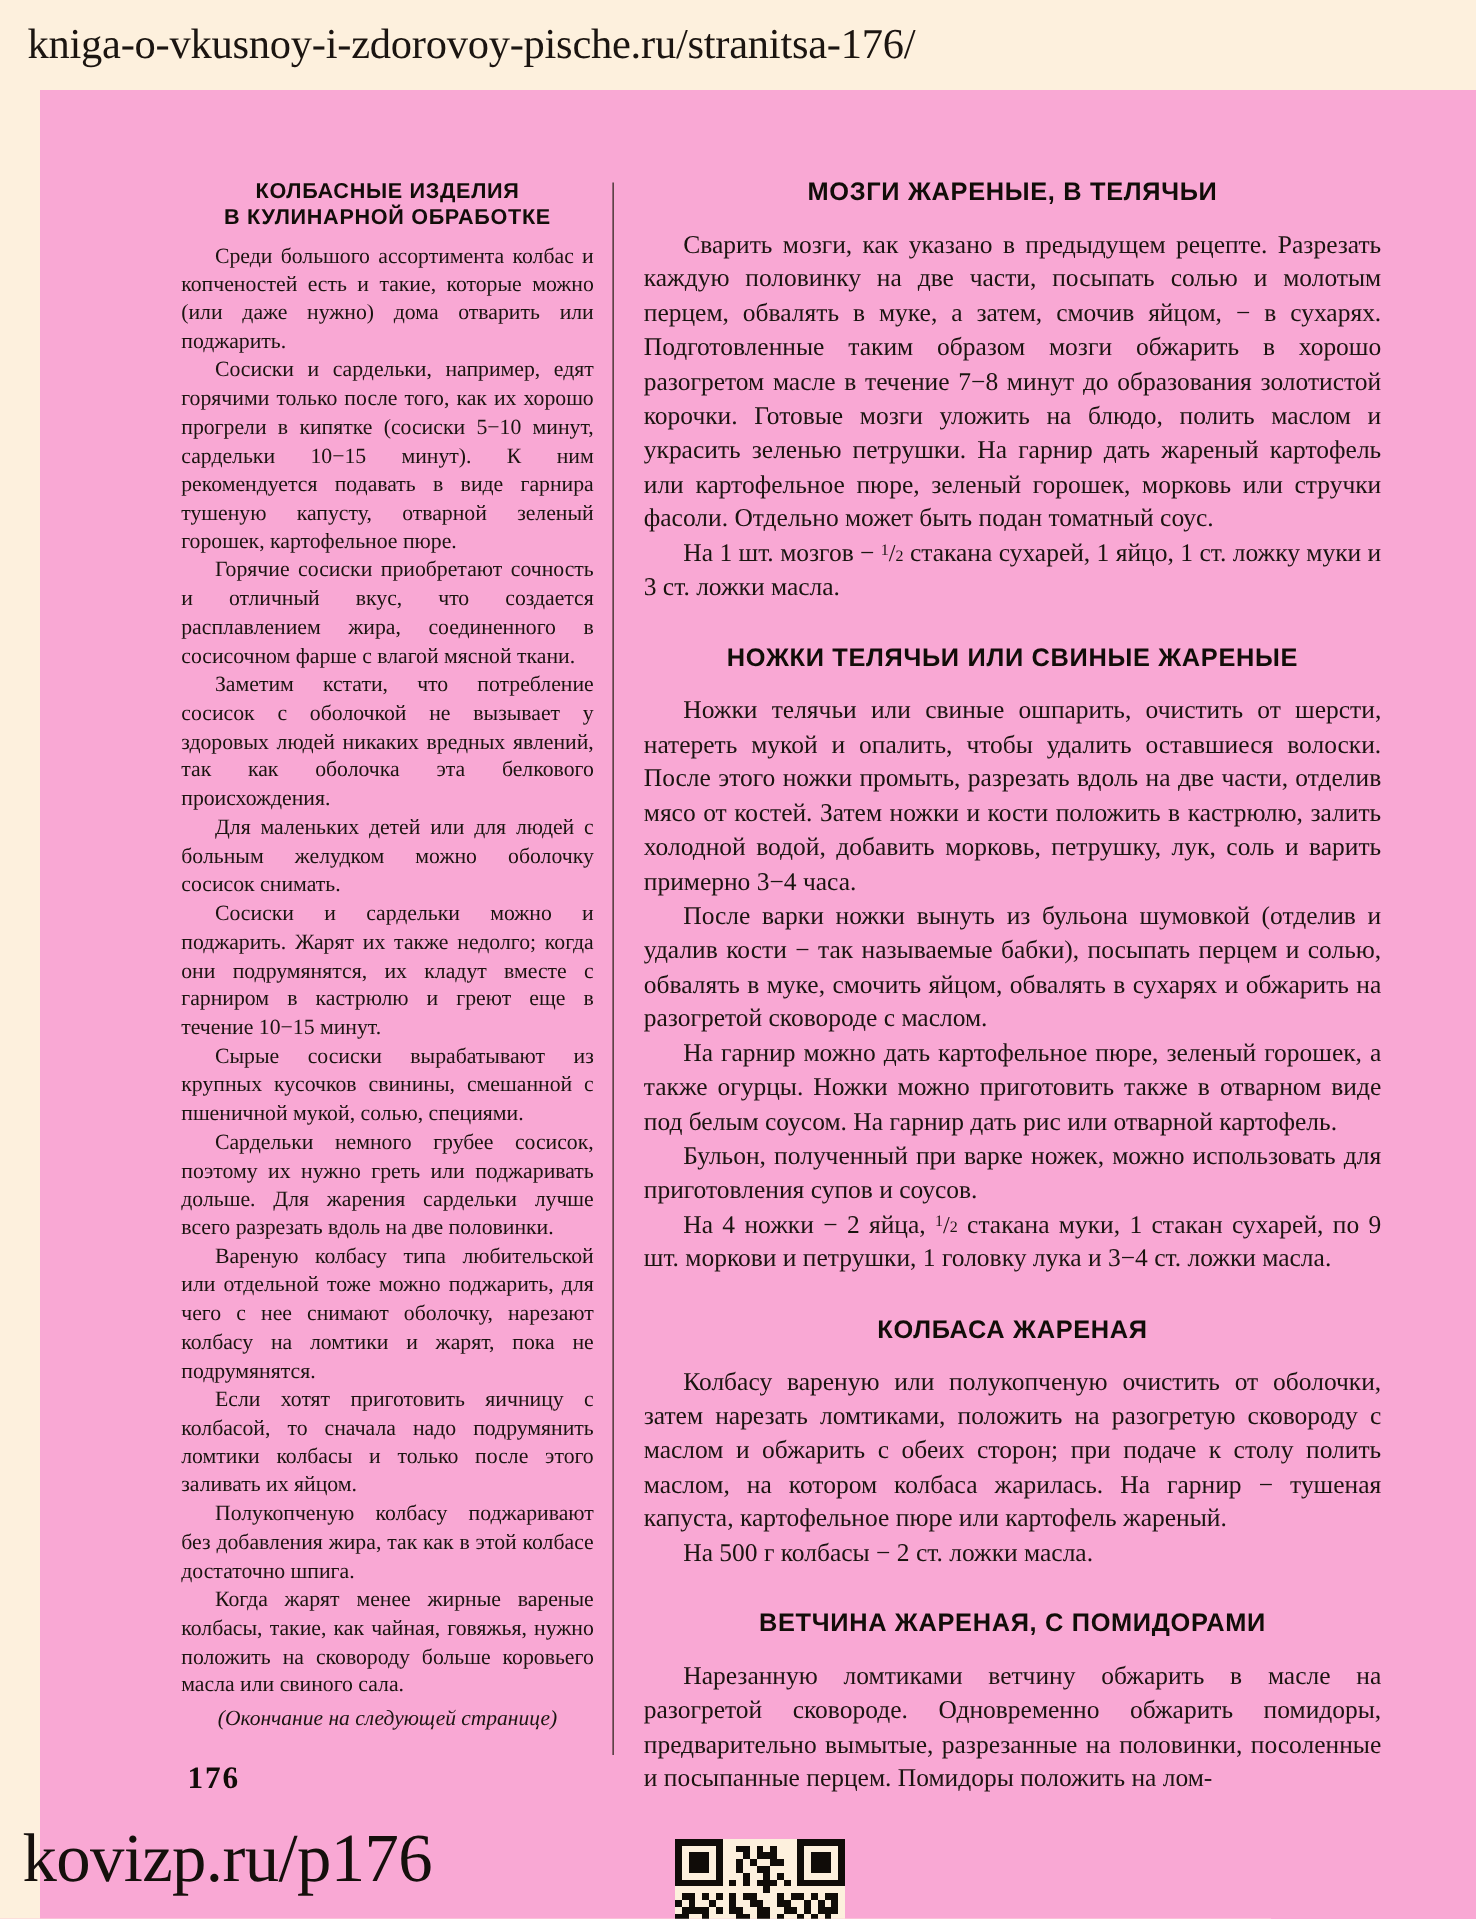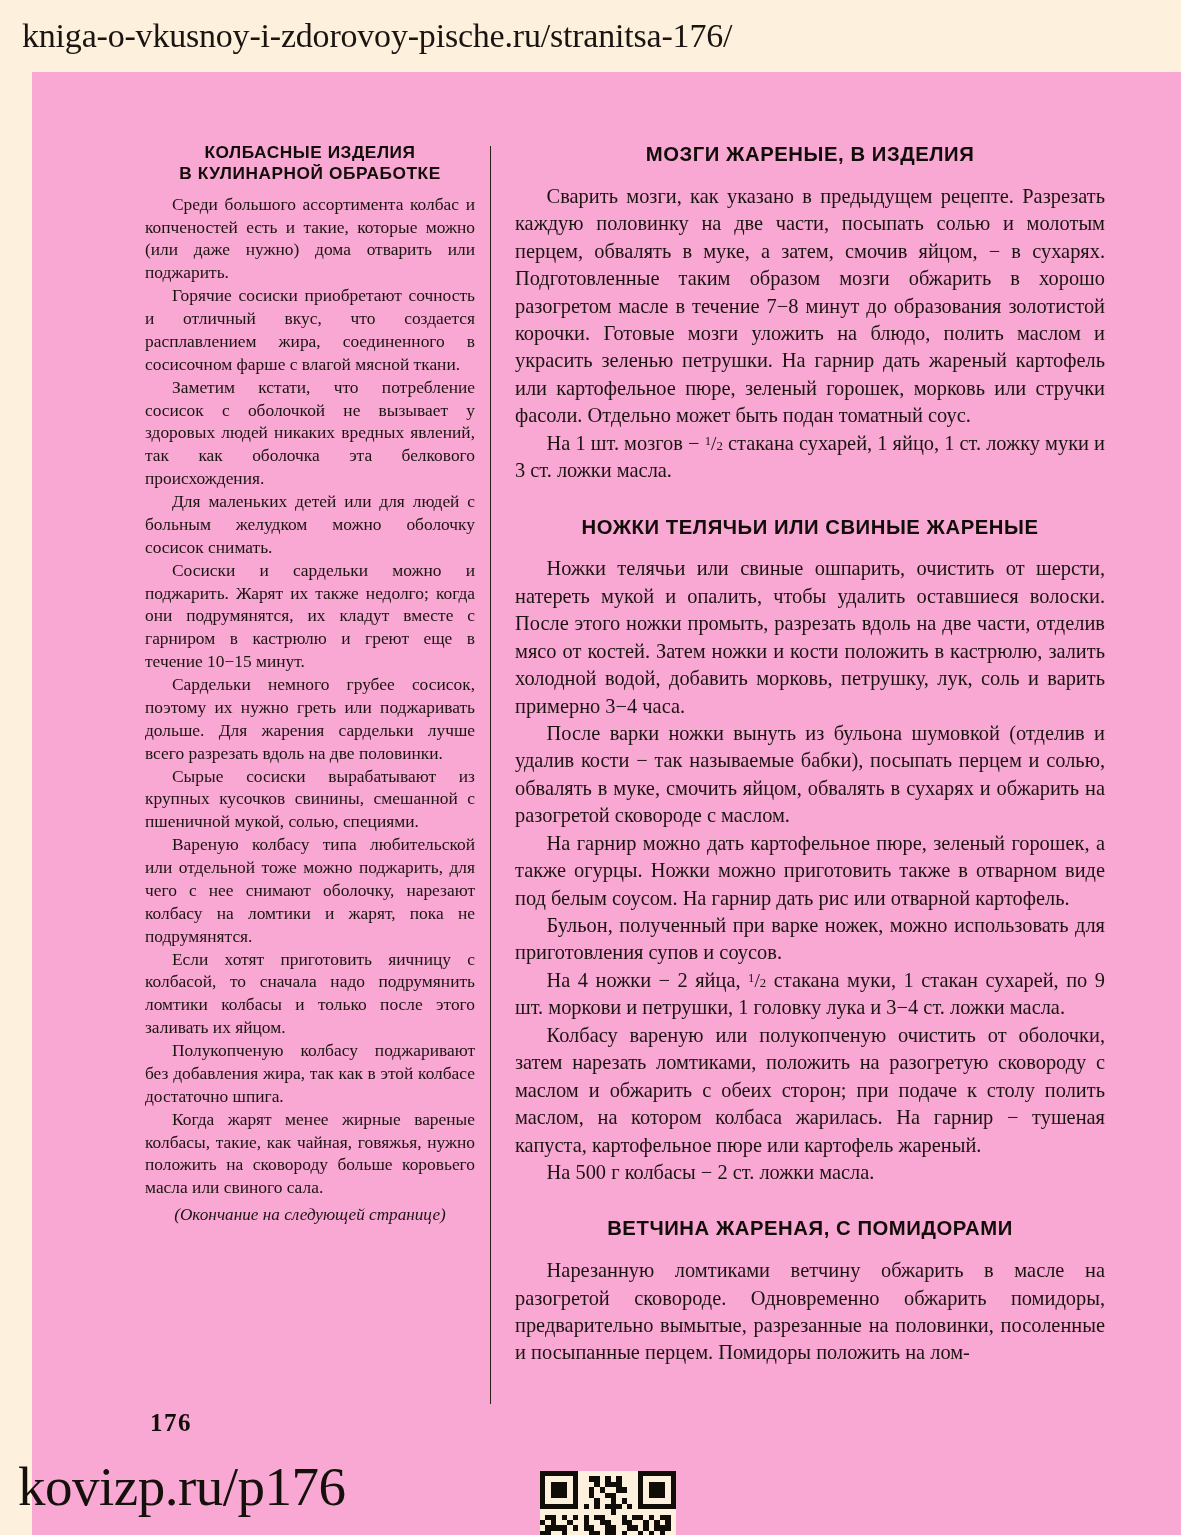--- a/index.html
+++ b/index.html
@@ -174,47 +174,49 @@
 
     <div id="column-divider"></div>
 
     <div class="column" id="left-column">
       <h2 class="section-heading">
         <span>КОЛБАСНЫЕ ИЗДЕЛИЯ</span><br>
         <span>В КУЛИНАРНОЙ ОБРАБОТКЕ</span>
       </h2>
 
       <p class="body-par">Среди большого ассортимента колбас и копченостей есть и такие, которые можно (или даже нужно) дома отварить или поджарить.</p>
+      <p class="body-par">Сосиски и сардельки, например, едят горячими только после того, как их хорошо прогрели в кипятке (сосиски 5−10 минут, сардельки 10−15 минут). К ним рекомендуется подавать в виде гарнира тушеную капусту, отварной зеленый горошек, картофельное пюре.</p>
       <p class="body-par">Горячие сосиски приобретают сочность и отличный вкус, что создается расплавлением жира, соединенного в сосисочном фарше с влагой мясной ткани.</p>
       <p class="body-par">Заметим кстати, что потребление сосисок с оболочкой не вызывает у здоровых людей никаких вредных явлений, так как оболочка эта белкового происхождения.</p>
       <p class="body-par">Для маленьких детей или для людей с больным желудком можно оболочку сосисок снимать.</p>
       <p class="body-par">Сосиски и сардельки можно и поджарить. Жарят их также недолго; когда они подрумянятся, их кладут вместе с гарниром в кастрюлю и греют еще в течение 10−15 минут.</p>
+      <p class="body-par">Сырые сосиски вырабатывают из крупных кусочков свинины, смешанной с пшеничной мукой, солью, специями.</p>
       <p class="body-par">Сардельки немного грубее сосисок, поэтому их нужно греть или поджаривать дольше. Для жарения сардельки лучше всего разрезать вдоль на две половинки.</p>
-      <p class="body-par">Сырые сосиски вырабатывают из крупных кусочков свинины, смешанной с пшеничной мукой, солью, специями.</p>
       <p class="body-par">Вареную колбасу типа любительской или отдельной тоже можно поджарить, для чего с нее снимают оболочку, нарезают колбасу на ломтики и жарят, пока не подрумянятся.</p>
       <p class="body-par">Если хотят приготовить яичницу с колбасой, то сначала надо подрумянить ломтики колбасы и только после этого заливать их яйцом.</p>
       <p class="body-par">Полукопченую колбасу поджаривают без добавления жира, так как в этой колбасе достаточно шпига.</p>
       <p class="body-par">Когда жарят менее жирные вареные колбасы, такие, как чайная, говяжья, нужно положить на сковороду больше коровьего масла или свиного сала.</p>
 
       <p id="continuation-note">(Окончание на следующей странице)</p>
     </div>
 
     <div class="column" id="right-column">
 
-      <h2 class="section-heading first">МОЗГИ ЖАРЕНЫЕ, В ИЗДЕЛИЯ</h2>
+      <h2 class="section-heading first">МОЗГИ ЖАРЕНЫЕ, В ТЕЛЯЧЬИ</h2>
       <p class="body-par">Сварить мозги, как указано в предыдущем рецепте. Разрезать каждую половинку на две части, посыпать солью и молотым перцем, обвалять в муке, а затем, смочив яйцом, − в сухарях. Подготовленные таким образом мозги обжарить в хорошо разогретом масле в течение 7−8 минут до образования золотистой корочки. Готовые мозги уложить на блюдо, полить маслом и украсить зеленью петрушки. На гарнир дать жареный картофель или картофельное пюре, зеленый горошек, морковь или стручки фасоли. Отдельно может быть подан томатный соус.</p>
       <p class="body-par"><span>На 1 шт. мозгов − </span><span class="frac"><sup>1</sup><span class="slash">/</span><sub>2</sub></span><span> стакана сухарей, 1 яйцо, 1 ст. ложку муки и 3 ст. ложки масла.</span></p>
 
       <h2 class="section-heading">НОЖКИ ТЕЛЯЧЬИ ИЛИ СВИНЫЕ ЖАРЕНЫЕ</h2>
       <p class="body-par">Ножки телячьи или свиные ошпарить, очистить от шерсти, натереть мукой и опалить, чтобы удалить оставшиеся волоски. После этого ножки промыть, разрезать вдоль на две части, отделив мясо от костей. Затем ножки и кости положить в кастрюлю, залить холодной водой, добавить морковь, петрушку, лук, соль и варить примерно 3−4 часа.</p>
       <p class="body-par">После варки ножки вынуть из бульона шумовкой (отделив и удалив кости − так называемые бабки), посыпать перцем и солью, обвалять в муке, смочить яйцом, обвалять в сухарях и обжарить на разогретой сковороде с маслом.</p>
       <p class="body-par">На гарнир можно дать картофельное пюре, зеленый горошек, а также огурцы. Ножки можно приготовить также в отварном виде под белым соусом. На гарнир дать рис или отварной картофель.</p>
       <p class="body-par">Бульон, полученный при варке ножек, можно использовать для приготовления супов и соусов.</p>
       <p class="body-par"><span>На 4 ножки − 2 яйца, </span><span class="frac"><sup>1</sup><span class="slash">/</span><sub>2</sub></span><span> стакана муки, 1 стакан сухарей, по 9 шт. моркови и петрушки, 1 головку лука и 3−4 ст. ложки масла.</span></p>
 
+      <h2 class="section-heading">КОЛБАСА ЖАРЕНАЯ</h2>
       <p class="body-par">Колбасу вареную или полукопченую очистить от оболочки, затем нарезать ломтиками, положить на разогретую сковороду с маслом и обжарить с обеих сторон; при подаче к столу полить маслом, на котором колбаса жарилась. На гарнир − тушеная капуста, картофельное пюре или картофель жареный.</p>
       <p class="body-par">На 500 г колбасы − 2 ст. ложки масла.</p>
 
       <h2 class="section-heading">ВЕТЧИНА ЖАРЕНАЯ, С ПОМИДОРАМИ</h2>
       <p class="body-par">Нарезанную ломтиками ветчину обжарить в масле на разогретой сковороде. Одновременно обжарить помидоры, предварительно вымытые, разрезанные на половинки, посоленные и посыпанные перцем. Помидоры положить на лом-</p>
 
     </div>
   </div>
 
   <div id="page-folio">176</div>

